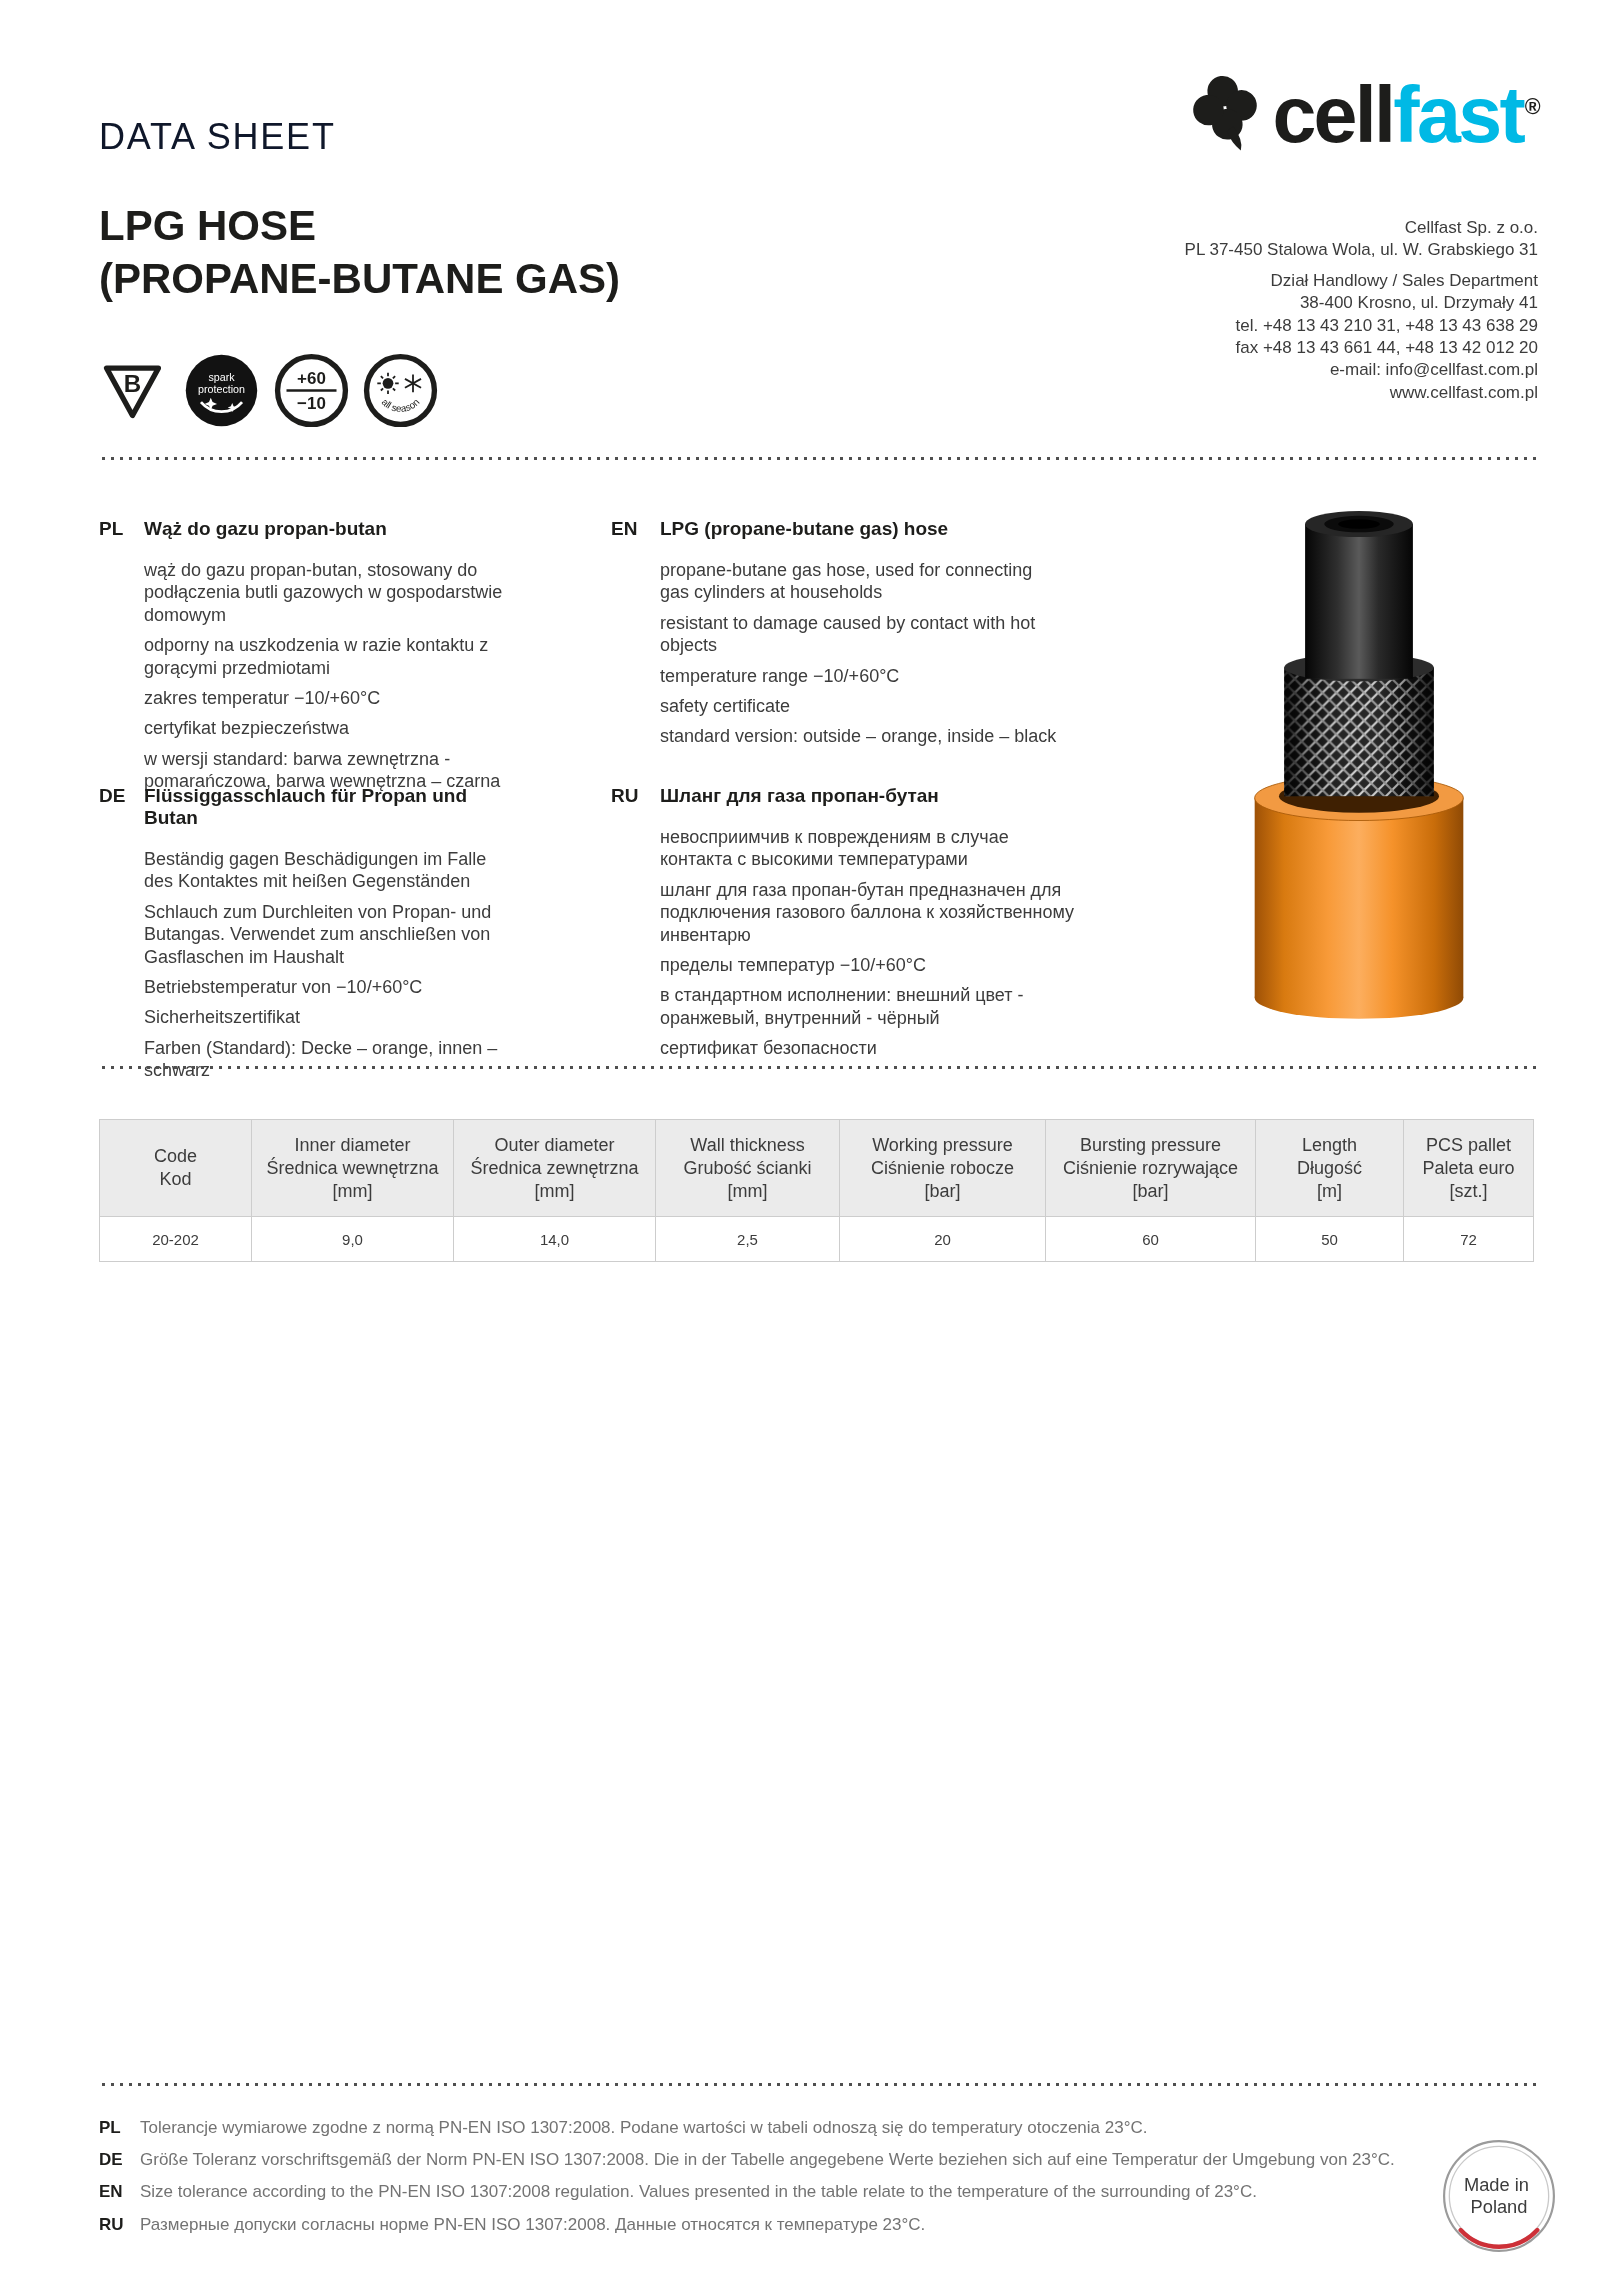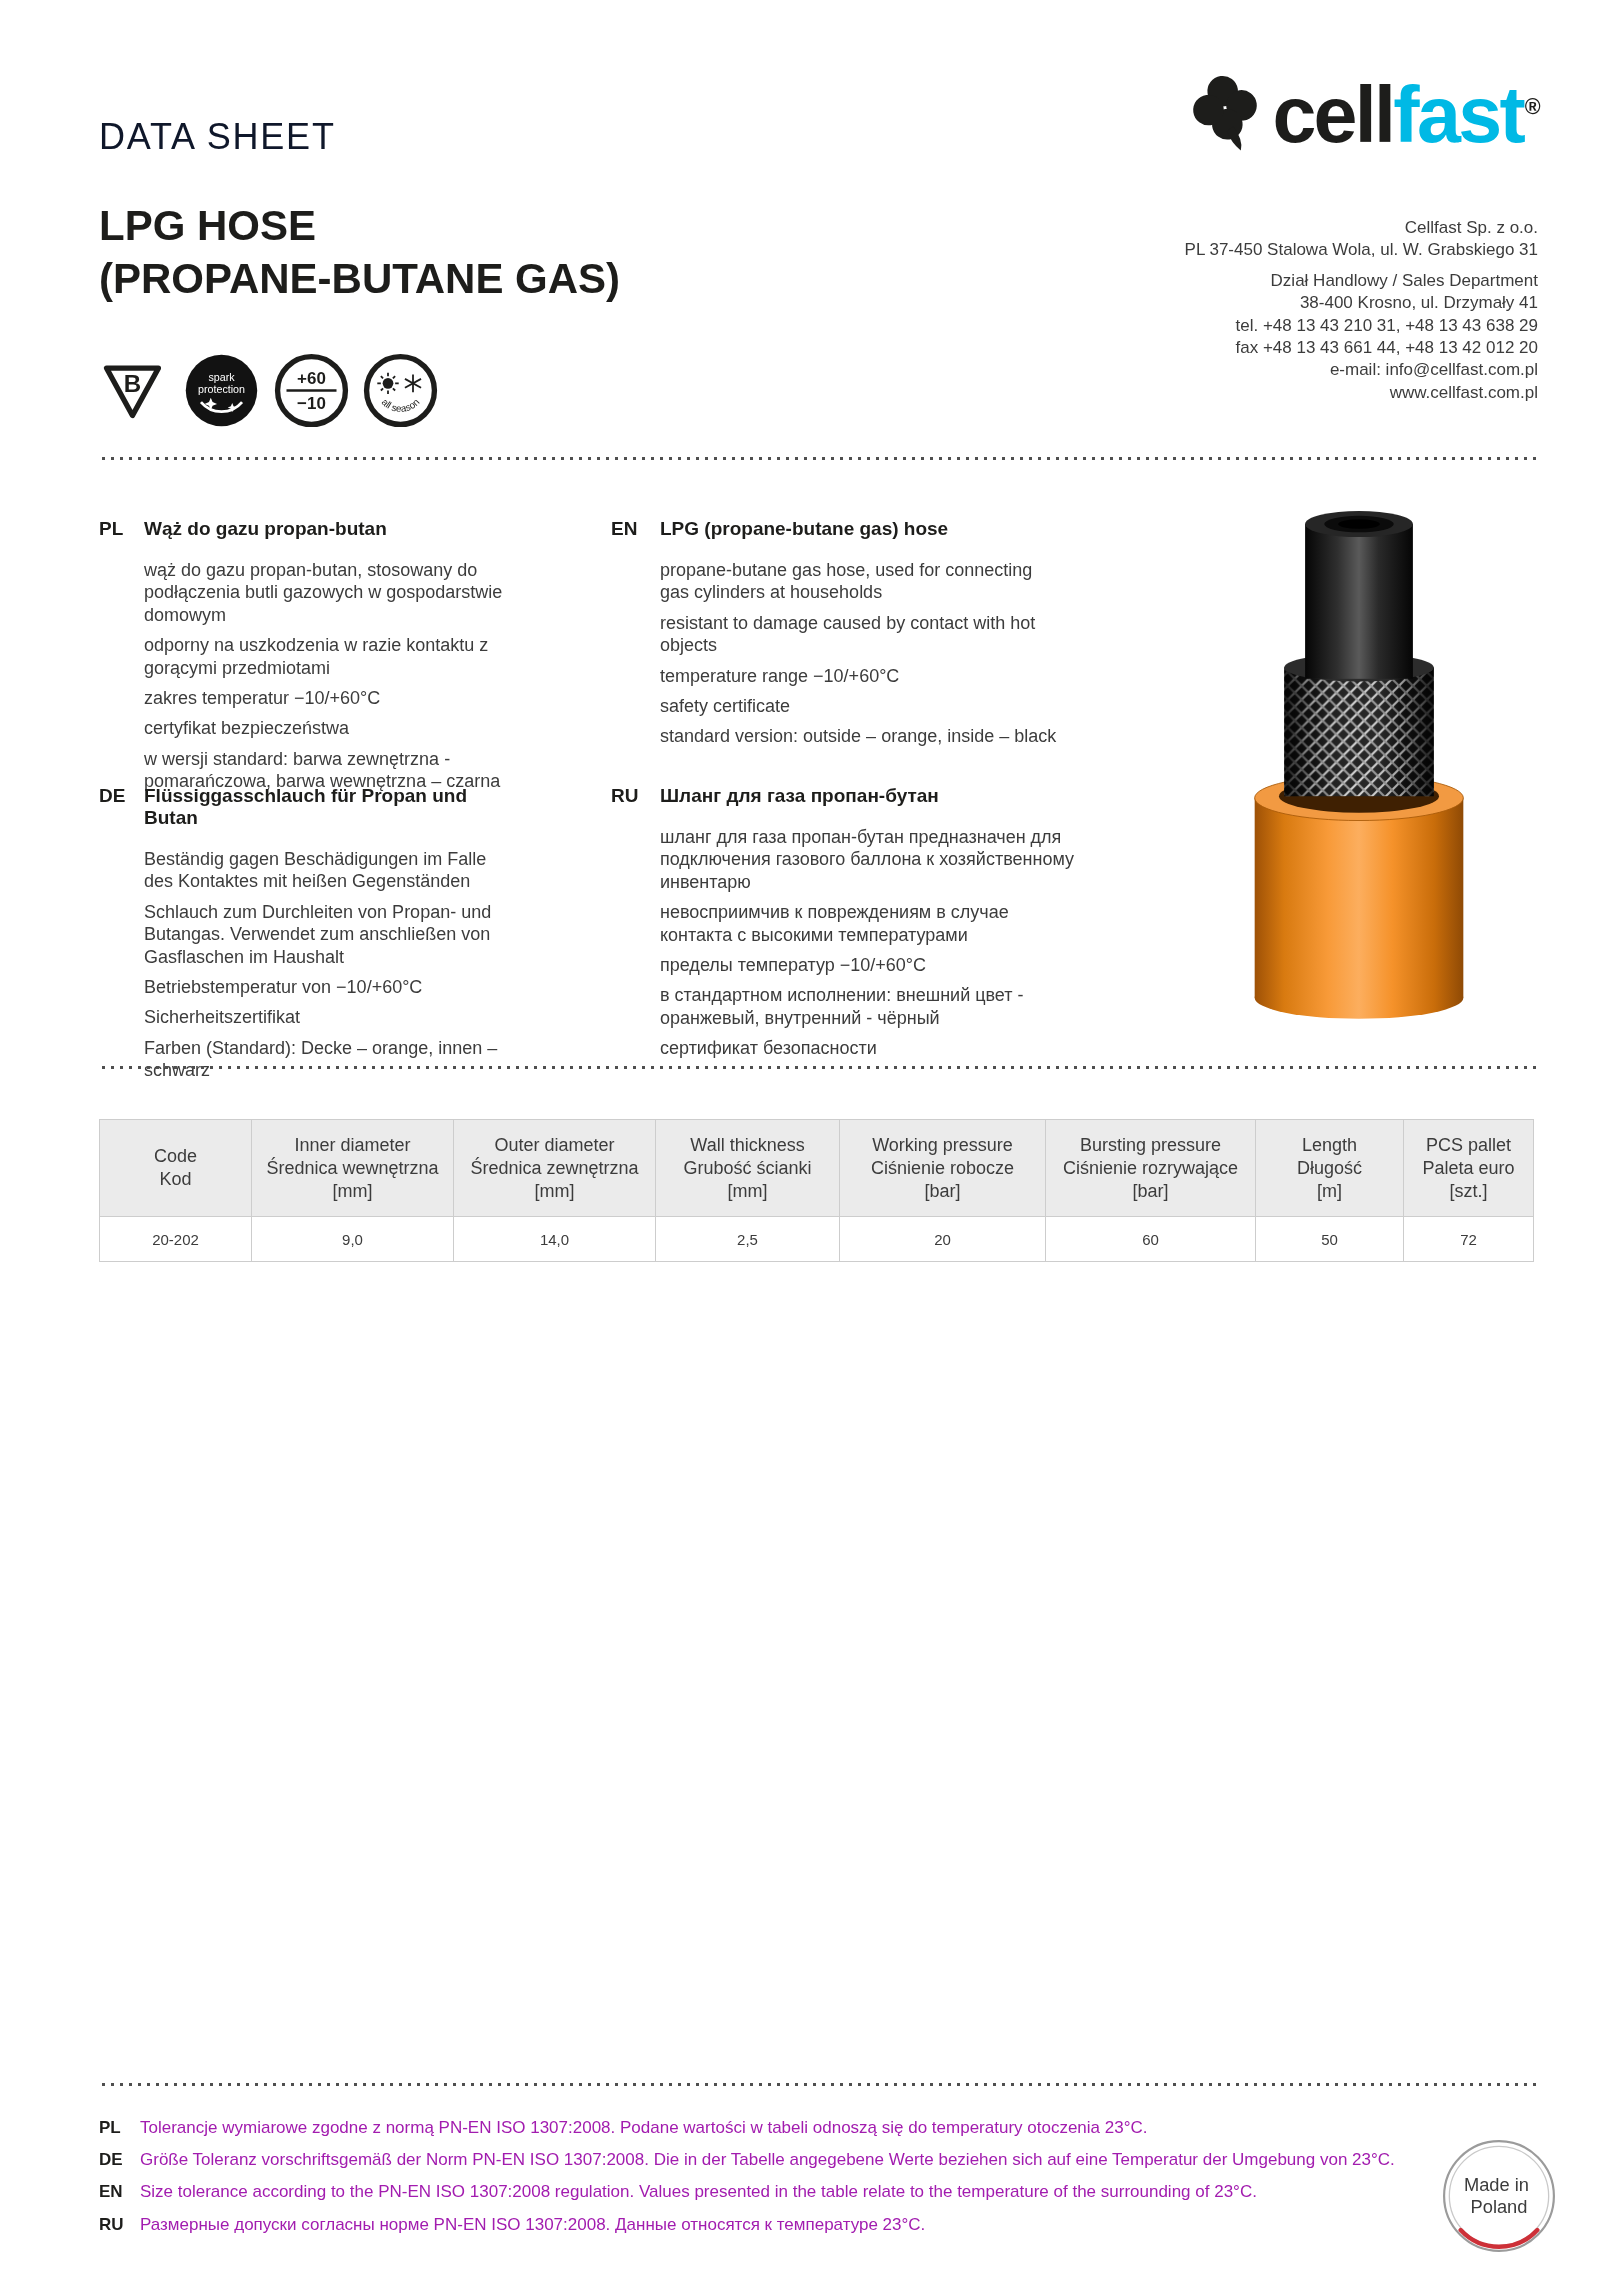--- a/index.html
+++ b/index.html
@@ -59,21 +59,21 @@
   .spec-table { position:absolute; left:99px; top:1119px; width:1433px;
     border-collapse:collapse; table-layout:fixed; }
   .spec-table th, .spec-table td { border:0.9px solid #cdcdcd; text-align:center;
     vertical-align:middle; font-weight:400; color:#3c3c3c; }
   .spec-table th { background:#ebebeb; height:97px; font-size:18px; line-height:23px; padding:5.4px 7.2px; }
   .spec-table td { background:#ffffff; height:45px; font-size:15px; }
 
   .notes { position:absolute; left:99px; top:2117px; width:1308px; }
   .note { display:flex; margin-bottom:10.7px; font-size:17px; line-height:21.5px; }
   .note-code { font-weight:700; width:41px; flex:0 0 41px; color:#1d1d1b; }
-  .note-text { color:#a21caf; }
+  .note-text { color:#737373; }
 
   .stamp { position:absolute; left:1438px; top:2135px; }
 </style>
 </head>
 <body>
 
 <div class="page">
 
   <div class="doc-type">DATA SHEET</div>
 
@@ -183,22 +183,22 @@
       <p class="lang-item">Betriebstemperatur von −10/+60°C</p>
       <p class="lang-item">Sicherheitszertifikat</p>
       <p class="lang-item">Farben (Standard): Decke – orange, innen – schwarz</p>
     </div>
   </section>
 
   <section class="lang-col col-ru">
     <span class="lang-code">RU</span>
     <div class="lang-body-en">
       <h3 class="lang-heading">Шланг для газа пропан-бутан</h3>
+      <p class="lang-item">невосприимчив к повреждениям в случае контакта с высокими температурами</p>
       <p class="lang-item">шланг для газа пропан-бутан предназначен для подключения газового баллона к хозяйственному инвентарю</p>
-      <p class="lang-item">невосприимчив к повреждениям в случае контакта с высокими температурами</p>
       <p class="lang-item">пределы температур −10/+60°С</p>
       <p class="lang-item">в стандартном исполнении: внешний цвет - оранжевый, внутренний - чёрный</p>
       <p class="lang-item">сертификат безопасности</p>
     </div>
   </section>
 
   <svg class="hose" width="296" height="539" viewBox="0 0 340 620">
     <defs>
       <linearGradient id="orange" x1="0" y1="0" x2="1" y2="0">
         <stop offset="0" stop-color="#9e5106"></stop>

